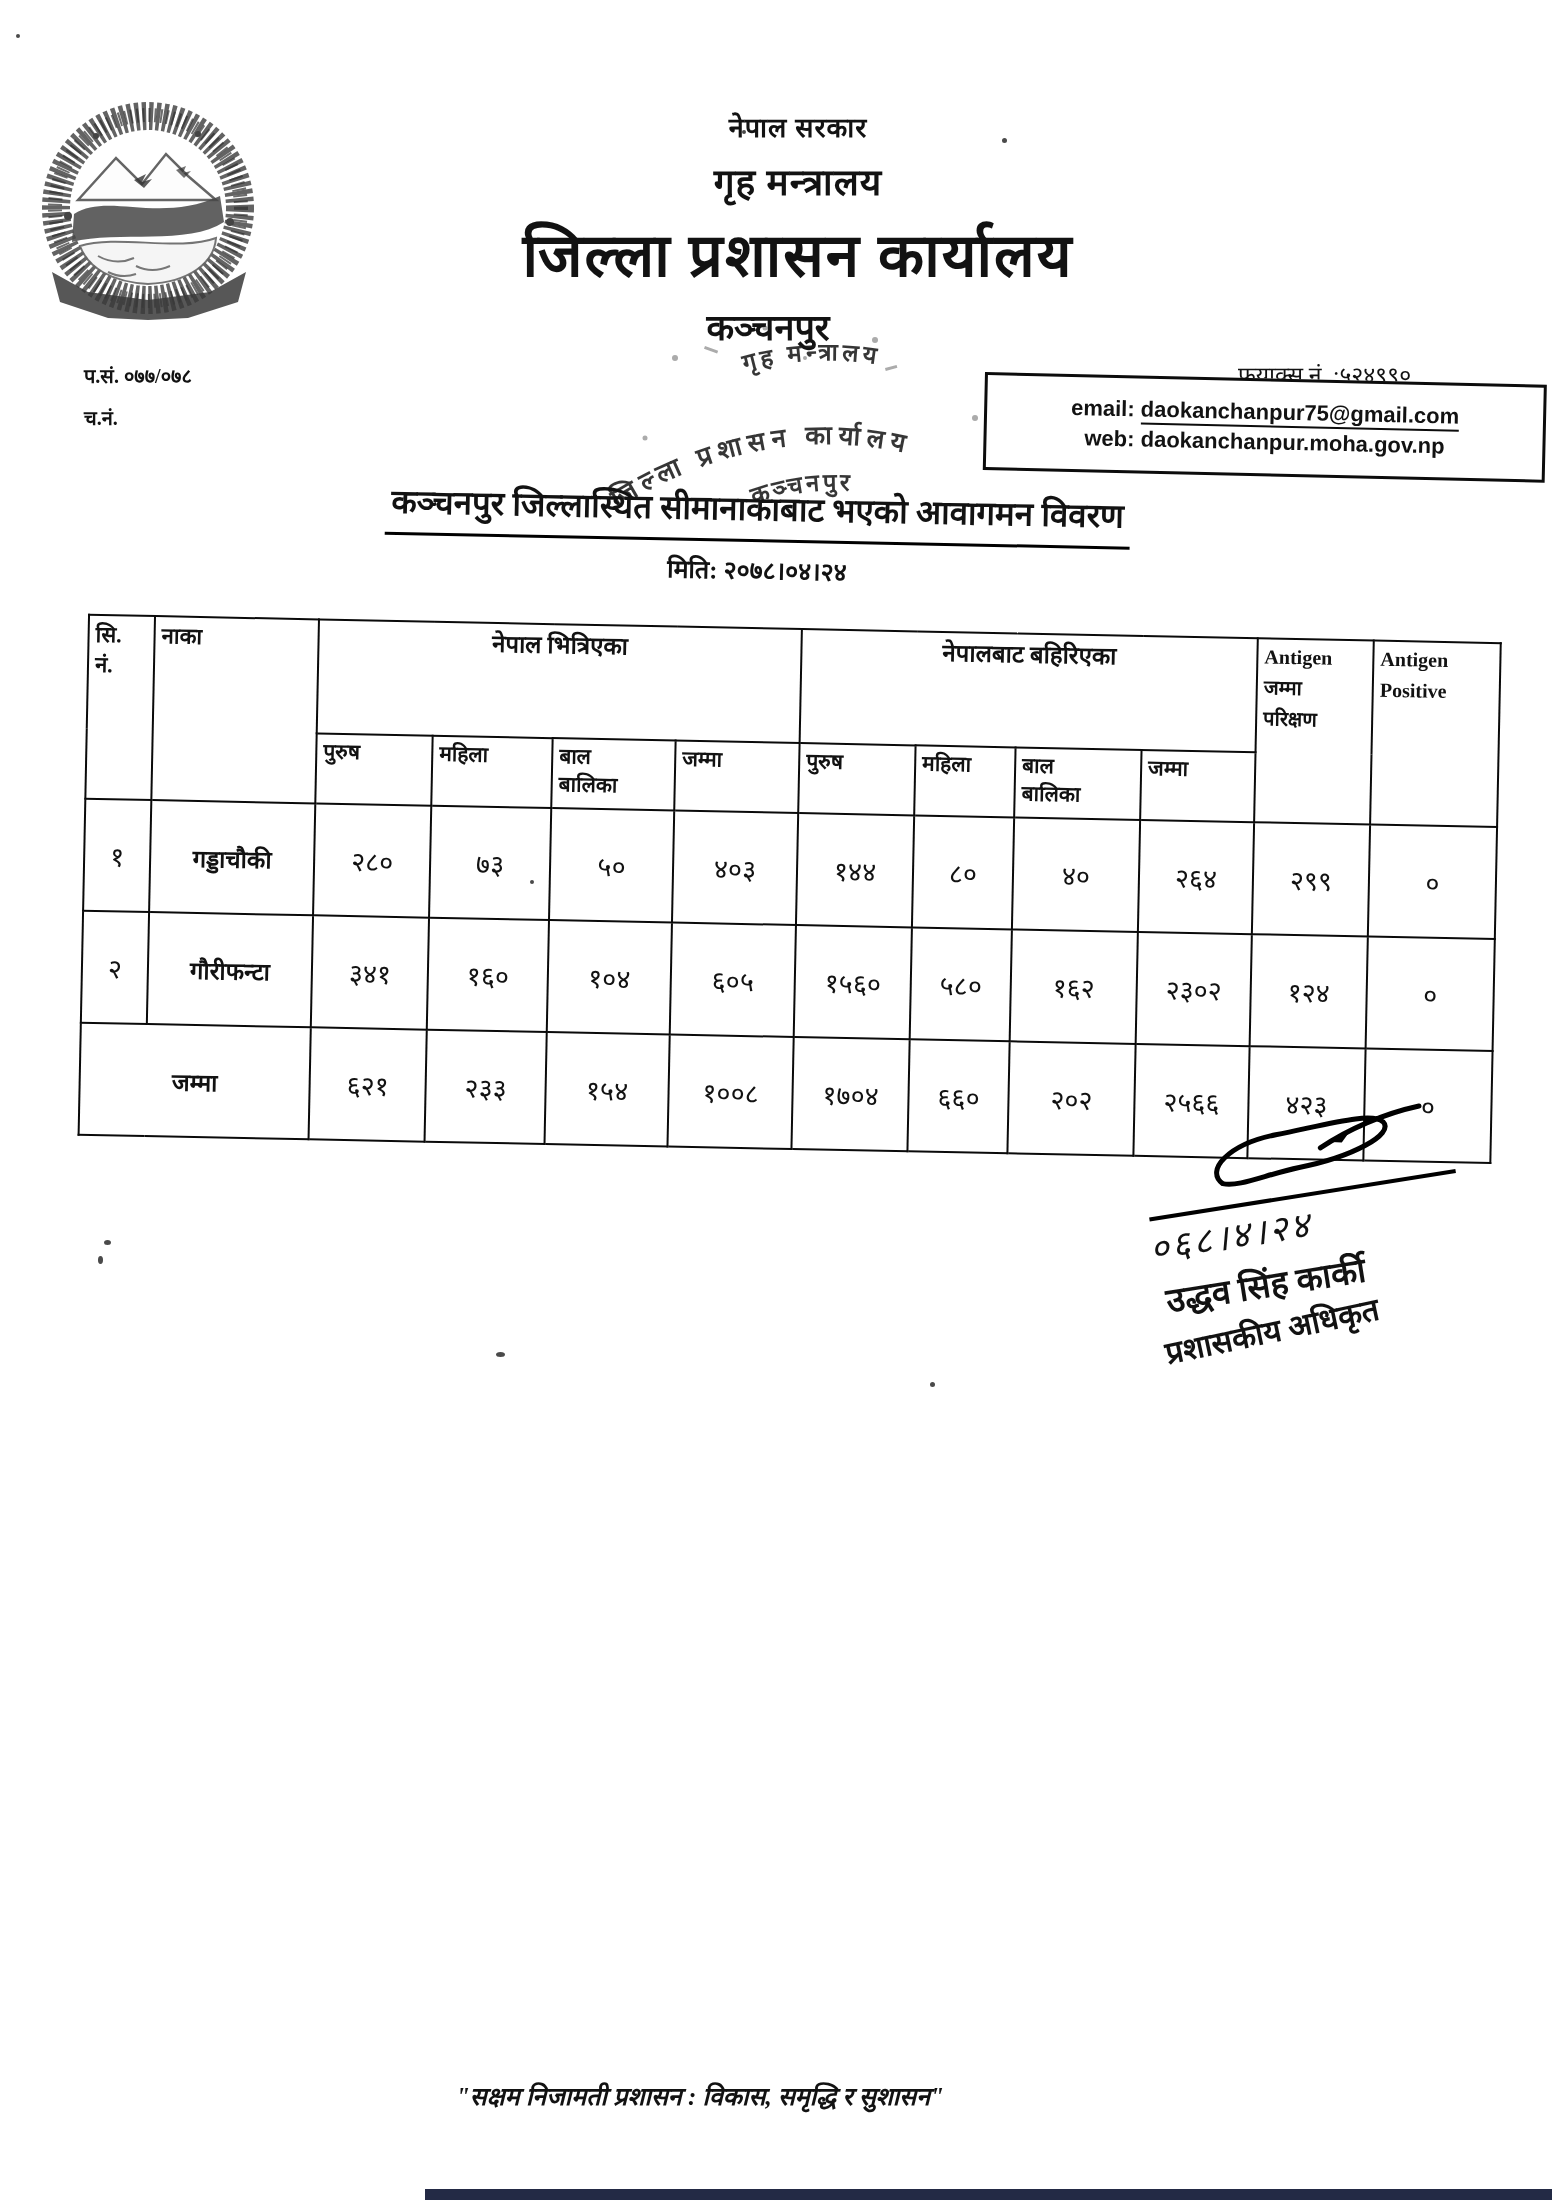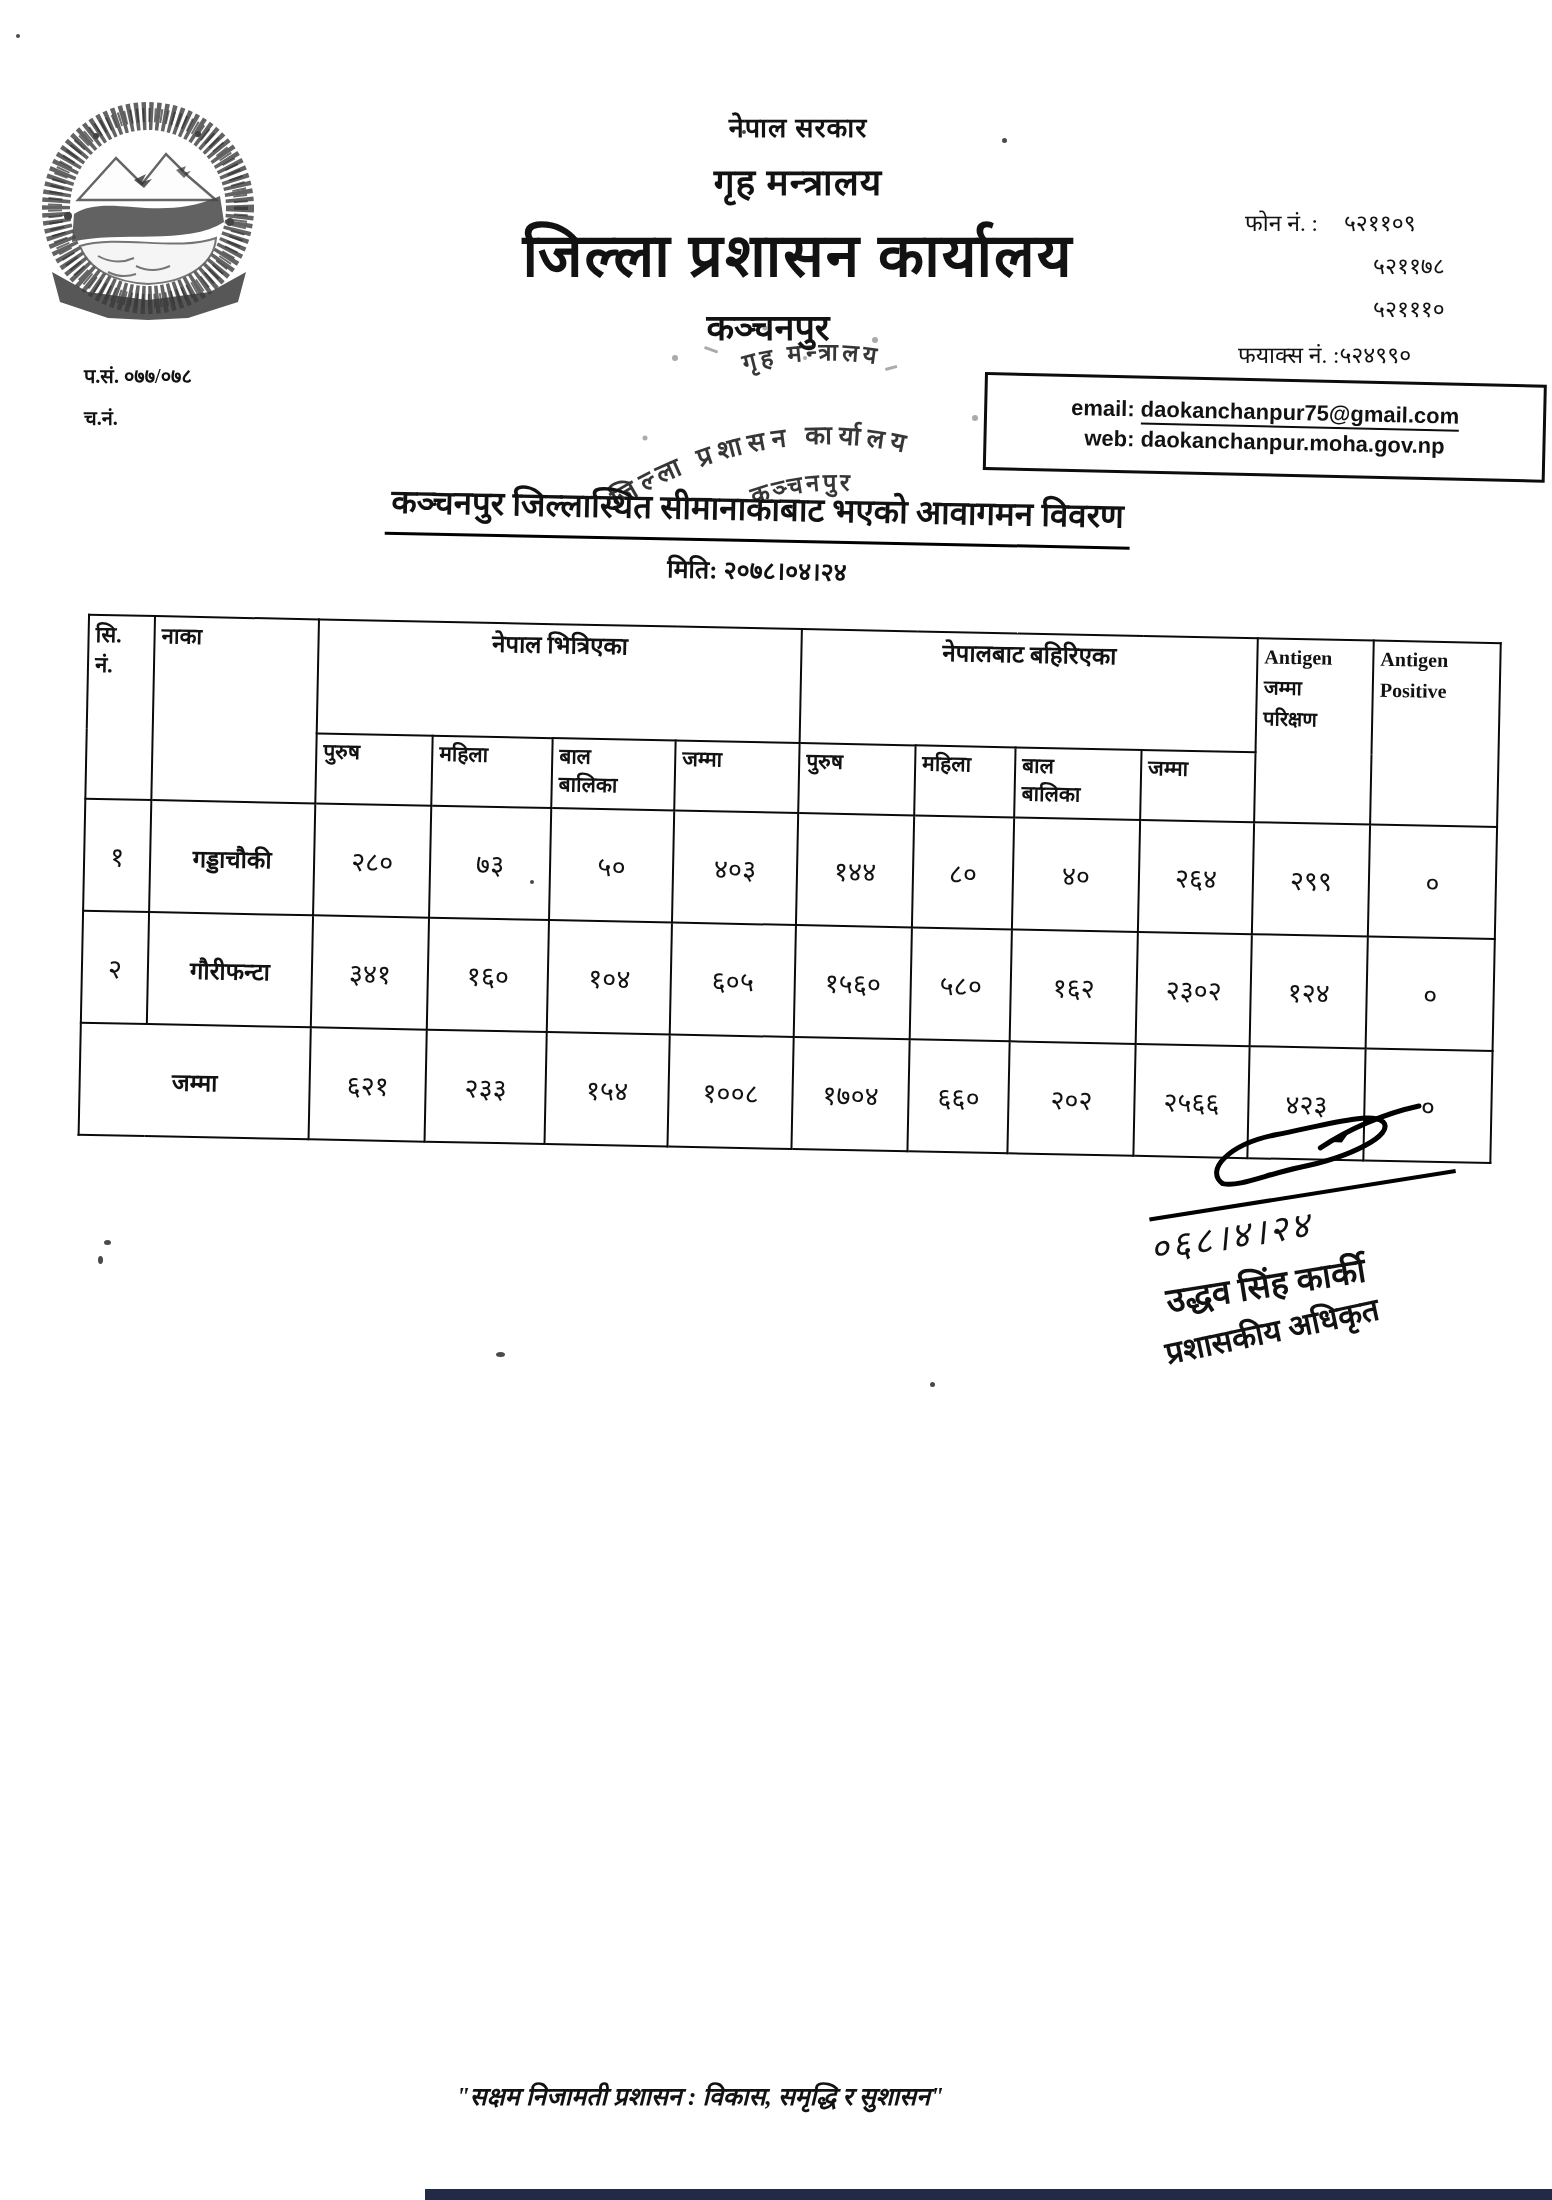--- a/index.html
+++ b/index.html
@@ -18,21 +18,21 @@
 
   
   .stamp{position:absolute;left:555px;top:298px;width:500px;height:260px;opacity:.88;}
   .stamp text{font-family:"Liberation Serif", serif;font-weight:bold;fill:#1b1b1b;}
 
   
   .phones{position:absolute;left:1245px;top:212px;font-size:23px;line-height:1.0;}
   .phone-row{display:flex;gap:26px;margin-bottom:20px;}
   .phone-num{display:inline-block;}
   .phones .indent{margin-left:128px;}
-  .fax{position:absolute;left:1238px;top:338px;font-size:23px;}
+  .fax{position:absolute;left:1238px;top:358px;font-size:23px;}
 
   .emailbox{position:absolute;left:985px;top:372px;width:556px;height:92px;
             border:3px solid #0c0c0c;transform:rotate(1.3deg);transform-origin:left top;
             font-family:"Liberation Sans", sans-serif;font-size:22px;font-weight:600;
             display:flex;flex-direction:column;justify-content:center;align-items:center;gap:4px;
             background:#fff;}
   .emailbox .val-underline{border-bottom:2px solid #0c0c0c;padding-bottom:1px;}
   .emailrow{white-space:nowrap;}
 
   
@@ -123,32 +123,20 @@
         <circle cx="210" cy="30" r="2.5"></circle>
         <circle cx="320" cy="42" r="3"></circle>
       <circle cx="90" cy="140" r="2.5"></circle>
         <circle cx="420" cy="120" r="3"></circle>
         <circle cx="250" cy="60" r="2"></circle>
       <rect x="150" y="48" width="14" height="3" transform="rotate(20 150 48)"></rect>
       <rect x="330" y="70" width="12" height="3" transform="rotate(-15 330 70)"></rect>
     </g>
   </svg>
 
-  <div class="phones">
-    <div class="phone-row">
-      <span>फोन नं. :</span>
-      <span class="phone-num">५२११०९</span>
-    </div>
-    <div class="phone-row">
-        <span class="indent phone-num">५२११७८</span>
-      </div>
-    <div class="phone-row">
-        <span class="indent phone-num">५२१११०</span>
-      </div>
-  </div>
   <div class="fax">फयाक्स नं. :५२४९९०</div>
 
   <div class="emailbox">
     <div class="emailrow">
       <span>email:</span>
       <span class="val-underline">daokanchanpur75@gmail.com</span>
     </div>
     <div class="emailrow">
       <span>web:</span>
       <span>daokanchanpur.moha.gov.np</span>

